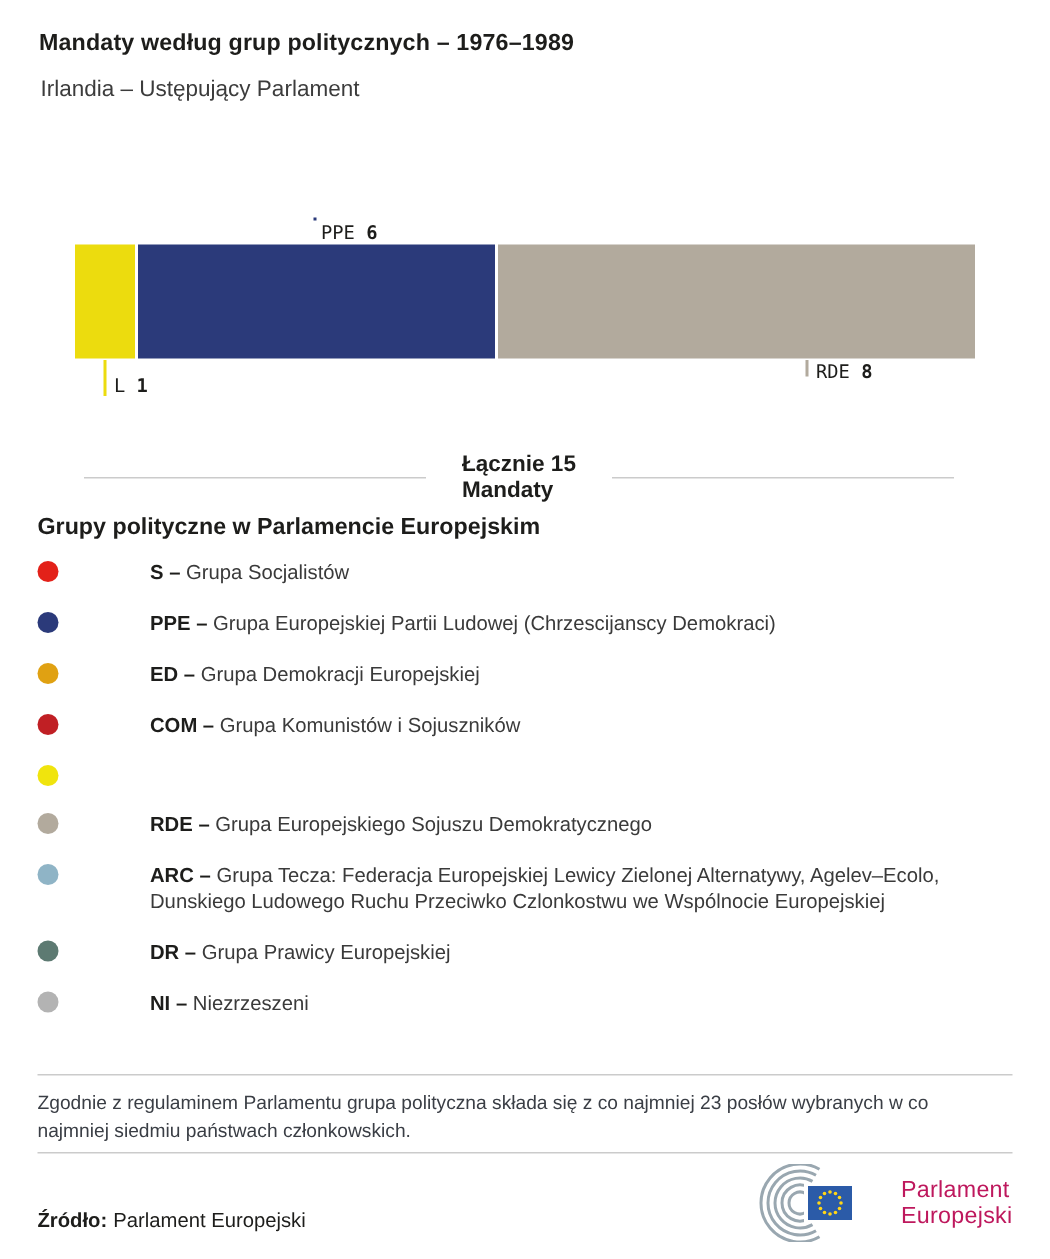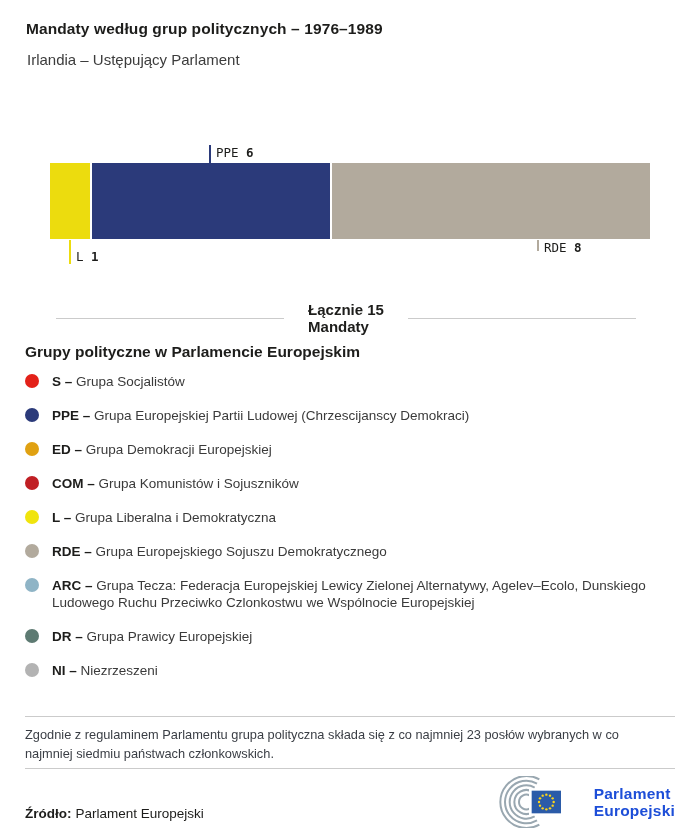--- a/index.html
+++ b/index.html
@@ -28,56 +28,56 @@
   .annot b { font-weight:bold; }
 
   
   .total-wrap { position:absolute; top:301px; left:56px; width:580px; display:flex; align-items:center; }
   .total-line { flex:1; height:1px; background:#cbcbcb; }
   .total-text { margin:0 24px; text-align:left; font-family:Liberation Sans, sans-serif; font-weight:bold; font-size:15px; line-height:17px; color:#1d1d1b; }
 
   
   .legend-heading { position:absolute; top:343px; left:25px; font-size:15.5px; font-weight:bold; color:#1d1d1b; }
   .legend { position:absolute; top:373px; left:25px; right:27px; }
-  .lrow { display:flex; margin-bottom:17px; }
+  .lrow { display:flex; margin-bottom:17px;gap:48px; }
   .dot { flex:0 0 14px; width:14px; height:14px; border-radius:50%; margin-right:13px; margin-top:1px; }
   .ltxt { font-size:13.5px; line-height:17px; color:#3a3a3a; }
   .ltxt b { color:#1d1d1b; }
 
   .divider { position:absolute; left:25px; right:25px; height:1px; background:#cbcbcb; }
   .div1 { top:716px; } .div2 { top:768px; }
 
   .footnote { position:absolute; top:725px; left:25px; width:640px; font-size:12.8px; line-height:19px; color:#3a3e45; }
 
   .source { position:absolute; top:806px; left:25px; font-size:13.5px; color:#1d1d1b; }
   .source b { margin-right:4px; }
 
   .logo { position:absolute; top:776px; right:25px; display:flex; align-items:center; gap:9px; }
-  .logo-text { font-size:15.5px; font-weight:bold; line-height:17px; color:#1d4ed8; letter-spacing:.2px; }
+  .logo-text { font-size:15.5px; font-weight:normal; line-height:17px; color:#be185d; letter-spacing:.2px; }
 </style>
 </head>
 <body>
 
 <div id="page">
 
   <div class="title">Mandaty według grup politycznych – 1976–1989</div>
   <div class="subtitle">Irlandia – Ustępujący Parlament</div>
 
   <div class="chart">
     <div class="bar">
         <div class="seg" style="flex-grow: 1; background: rgb(236, 220, 14);"></div>
         <div class="seg" style="flex-grow: 6; background: rgb(43, 58, 122);"></div>
         <div class="seg" style="flex-grow: 8; background: rgb(178, 170, 157);"></div>
       </div>
 
   <div class="annot below-far" style="left: calc(3.33333% - 1px);">
         <span class="tick" style="background: rgb(236, 220, 14);"></span>
         <span class="albl">L <b>1</b></span>
       </div>
-      <div class="annot above" style="left: calc(26.6667% - 1px);">
+      <div class="annot above" style="left: calc(26.6667% - 1px); flex-direction: column;">
         <span class="tick" style="background: rgb(43, 58, 122);"></span>
         <span class="albl">PPE <b>6</b></span>
       </div>
       <div class="annot below" style="left: calc(73.3333% - 1px);">
         <span class="tick" style="background: rgb(178, 170, 157);"></span>
         <span class="albl">RDE <b>8</b></span>
       </div>
     </div>
 
   <div class="total-wrap">
@@ -102,21 +102,20 @@
       <div class="lrow">
         <span class="dot" style="background: rgb(224, 161, 18);"></span>
         <span class="ltxt"><b>ED –</b> Grupa Demokracji Europejskiej</span>
       </div>
       <div class="lrow">
         <span class="dot" style="background: rgb(192, 31, 36);"></span>
         <span class="ltxt"><b>COM –</b> Grupa Komunistów i Sojuszników</span>
       </div>
       <div class="lrow">
         <span class="dot" style="background: rgb(240, 228, 13);"></span>
-        <span class="ltxt"><b>L –</b> Grupa Liberalna i Demokratyczna</span>
       </div>
       <div class="lrow">
         <span class="dot" style="background: rgb(178, 170, 157);"></span>
         <span class="ltxt"><b>RDE –</b> Grupa Europejskiego Sojuszu Demokratycznego</span>
       </div>
       <div class="lrow">
         <span class="dot" style="background: rgb(143, 180, 198);"></span>
         <span class="ltxt"><b>ARC –</b> Grupa Tecza: Federacja Europejskiej Lewicy Zielonej Alternatywy, Agelev–Ecolo, Dunskiego Ludowego Ruchu Przeciwko Czlonkostwu we Wspólnocie Europejskiej</span>
       </div>
       <div class="lrow">

